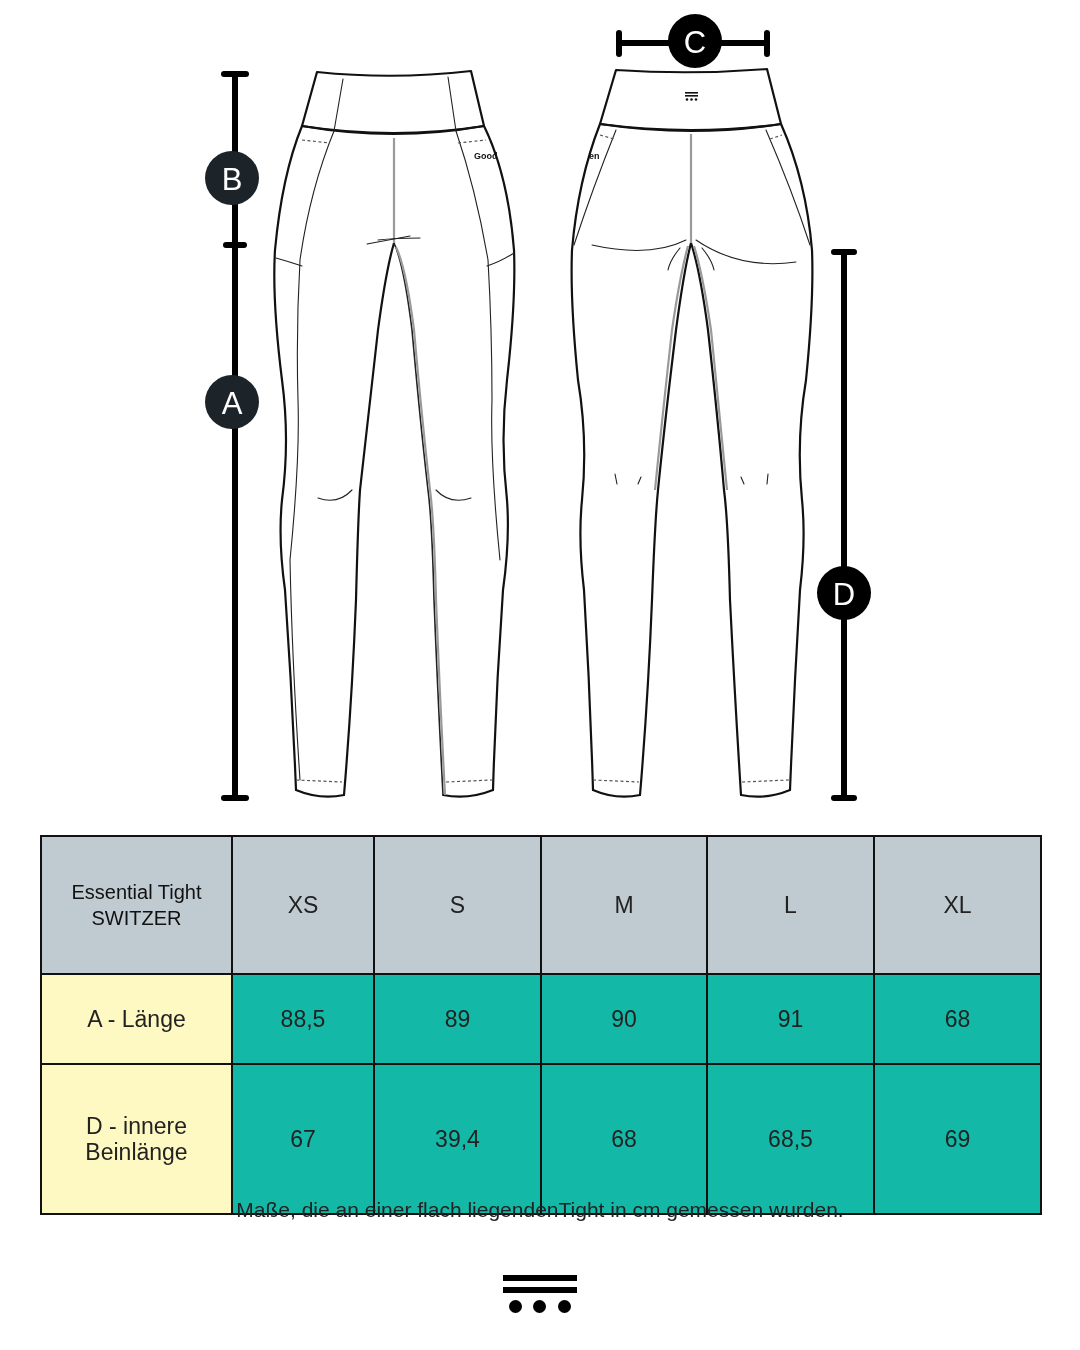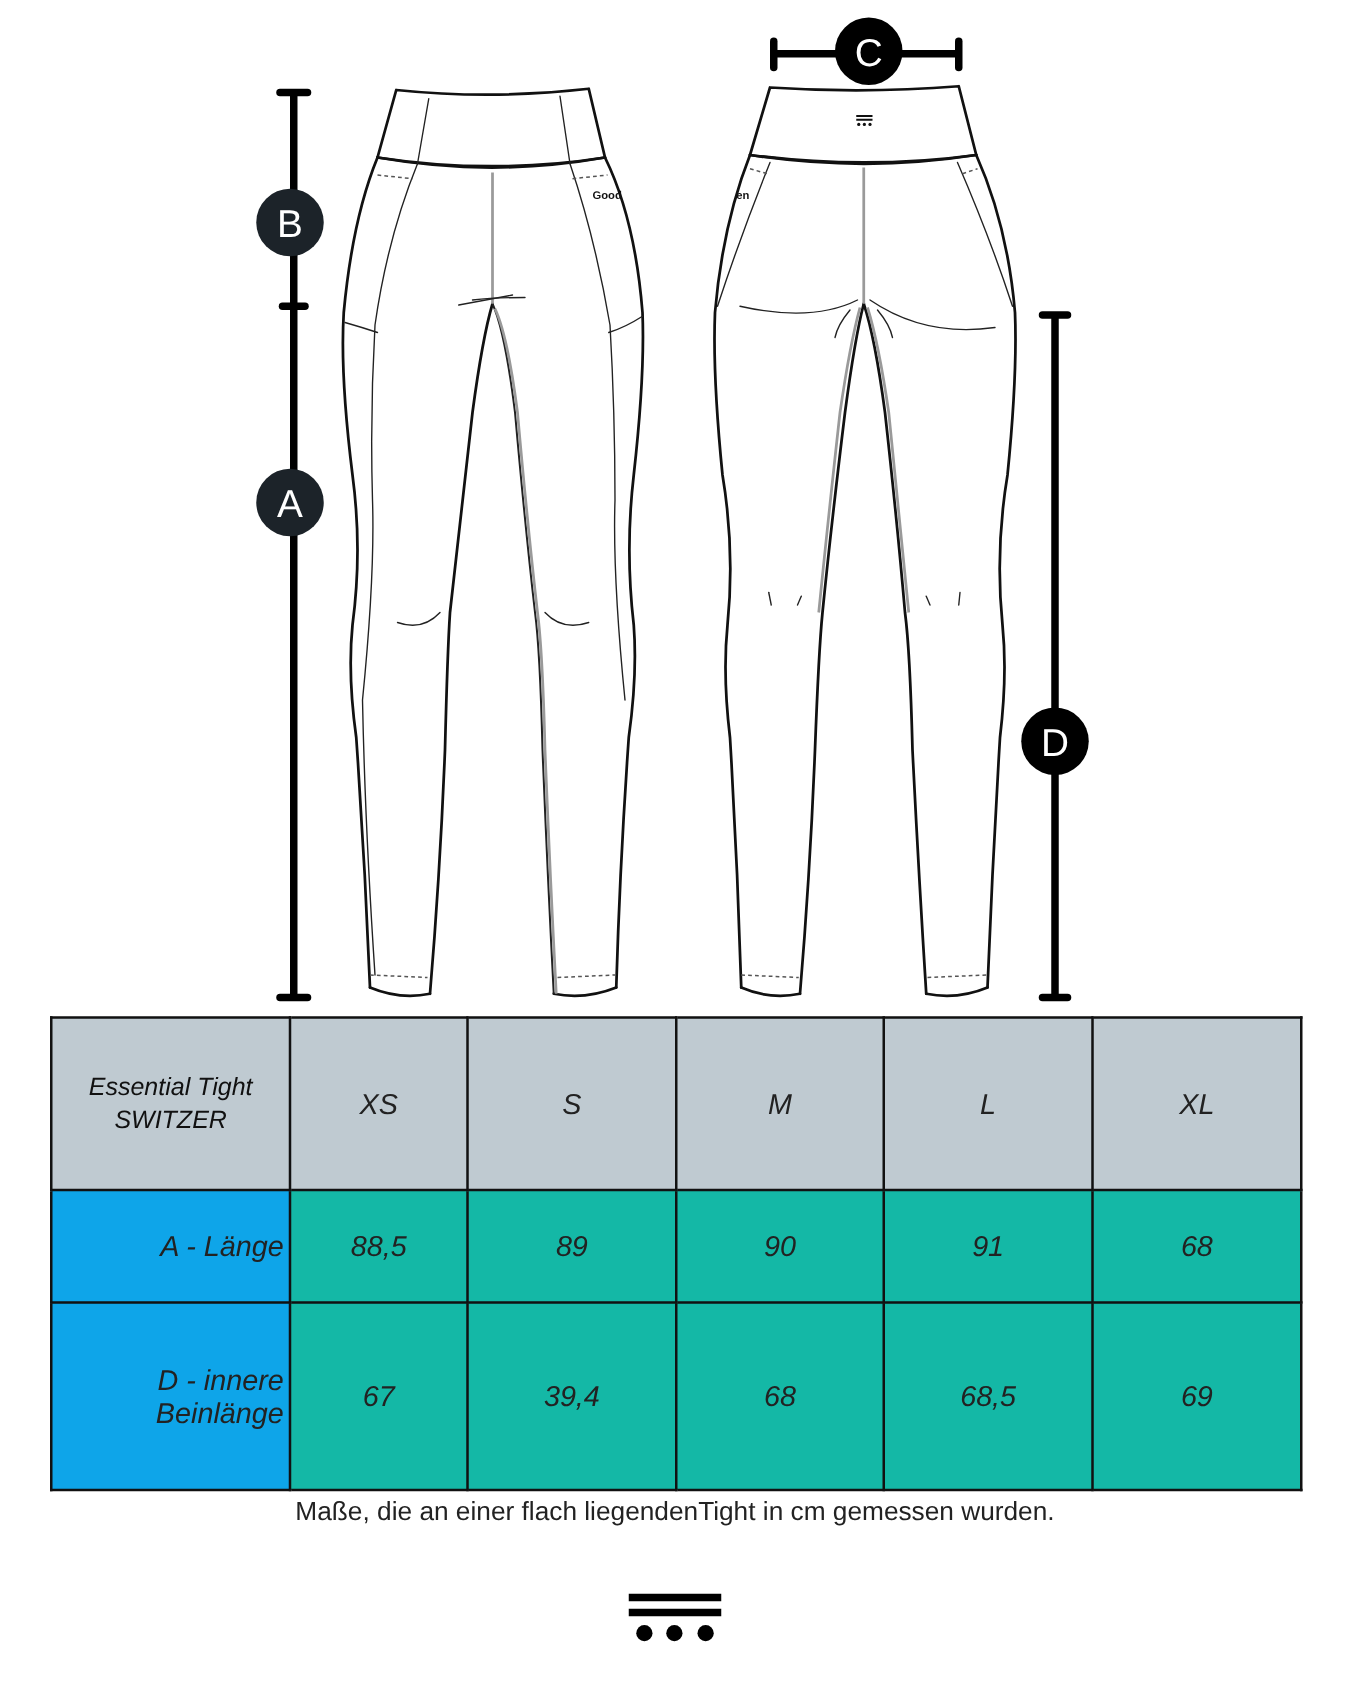--- a/index.html
+++ b/index.html
@@ -13,29 +13,29 @@
       text-anchor: middle; dominant-baseline: central;
     }
     .outline { fill: none; stroke: #111; stroke-width: 2.2; stroke-linejoin: round; stroke-linecap: round; }
     .thin { fill: none; stroke: #222; stroke-width: 1.1; stroke-linecap: round; }
     .seam { fill: none; stroke: #9a9a9a; stroke-width: 2.2; }
     .seam-dark { fill: none; stroke: #222; stroke-width: 1.6; }
     .stitch { fill: none; stroke: #555; stroke-width: 1.2; stroke-dasharray: 3 2.5; }
     .brand-text { font-family: "Liberation Sans", sans-serif; font-weight: bold; font-size: 9px; fill: #111; }
 
     #size-table {
-      position: absolute; left: 40px; top: 813px; width: 1000px; height: 380px;
-      border-collapse: collapse; table-layout: fixed; font-style: italic;
+      position: absolute; left: 40px; top: 835px; width: 1000px; height: 380px;
+      border-collapse: collapse; table-layout: fixed;
     }
     #size-table td, #size-table th {
       border: 2px solid #111; text-align: center; vertical-align: middle;
       font-size: 23px; font-weight: normal; color: #222; padding: 0 4px; line-height: 26px;
     }
     #size-table th { background: #bfcad1; }
-    #size-table td.rowhead { background: #0ea5e9; text-align: right; }
+    #size-table td.rowhead { background: #fef9c3; }
     #size-table td.val { background: #14b8a6; }
     #size-table th.corner { color: #111; font-size: 20px; }
 
     #footnote {
       position: absolute; left: 0; width: 1080px; top: 1198px; text-align: center;
       font-size: 21px; color: #222; white-space: pre;
     }
     #logo { position: absolute; left: 503px; top: 1272px; width: 74px; height: 46px; }
     #logo .bar { position: absolute; left: 0; width: 74px; height: 6px; background: #000; }
     #logo .dot { position: absolute; top: 28px; width: 13px; height: 13px; border-radius: 50%; background: #000; }

